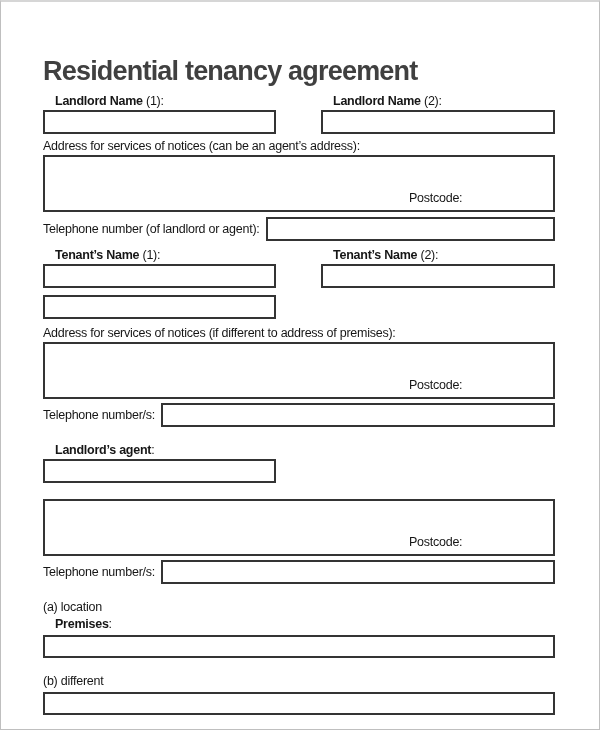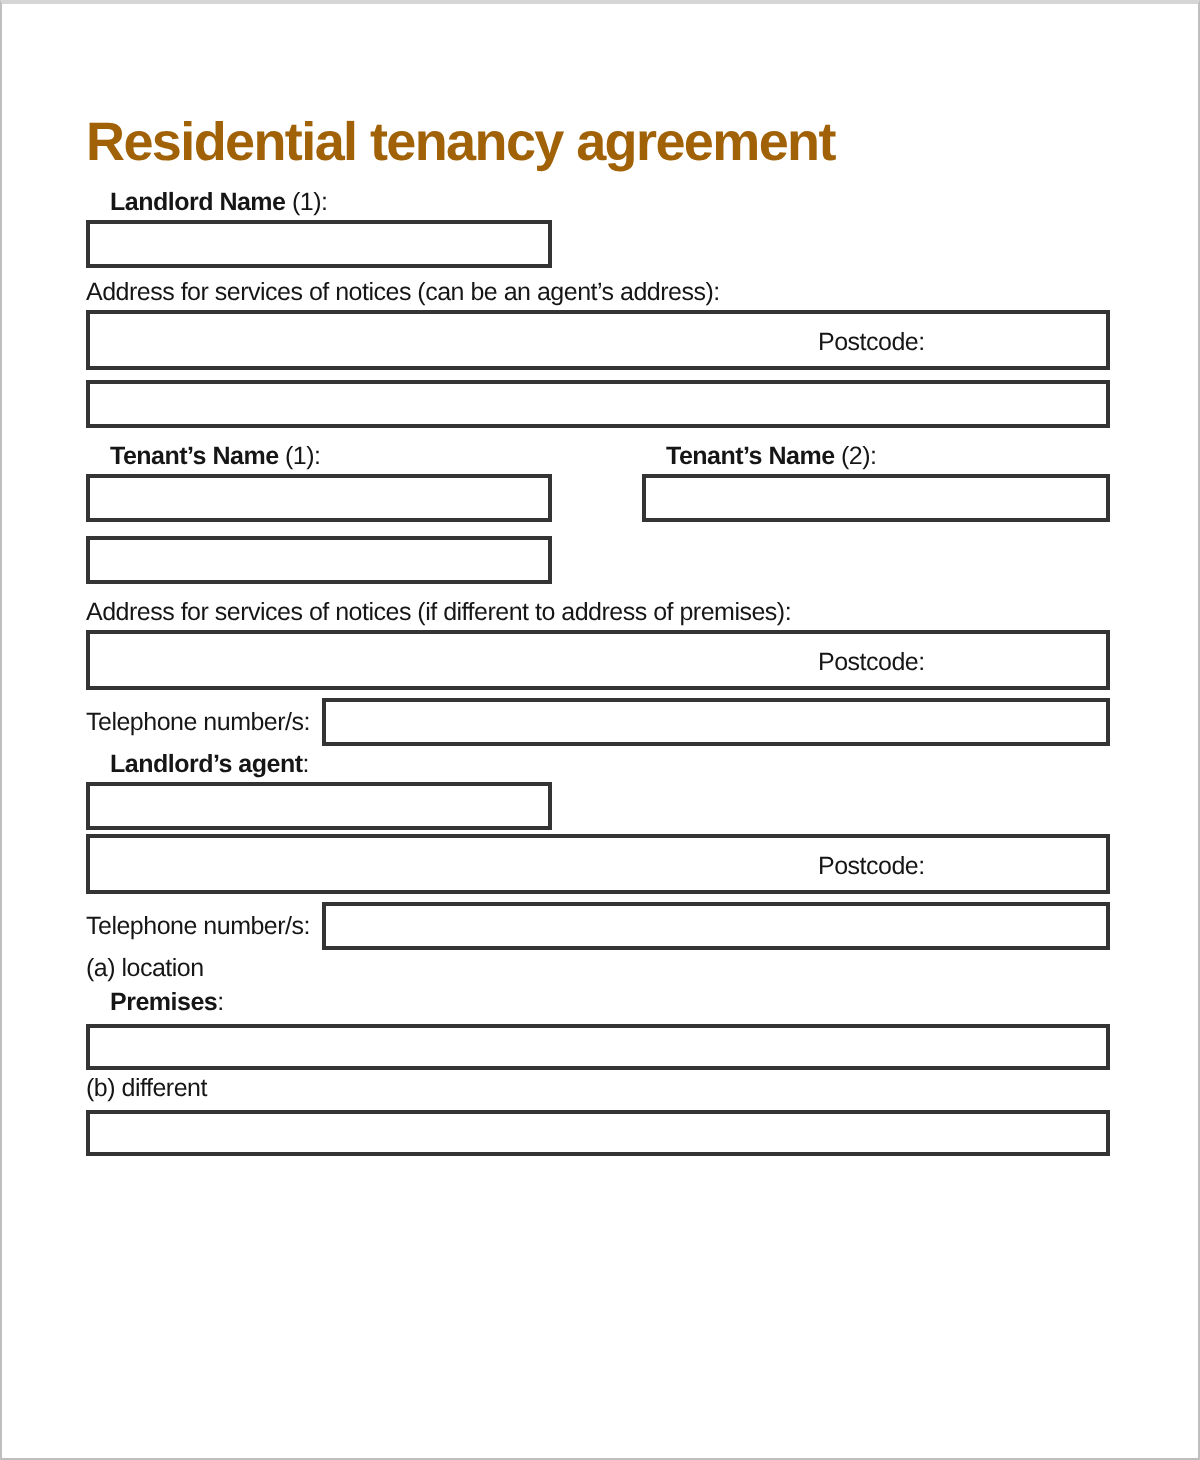--- a/index.html
+++ b/index.html
@@ -15,36 +15,36 @@
     font-family: "Liberation Sans", sans-serif;
     color: #161616;
     overflow: hidden;
   }
   h1.title {
     margin: 0 0 8px 0;
     font-size: 27px;
     line-height: 30px;
     font-weight: 700;
     letter-spacing: -0.8px;
-    color: #a16207;
+    color: #404040;
   }
   .lbl {
     font-size: 12.5px;
     line-height: 14px;
     letter-spacing: -0.25px;
     margin: 0 0 2px 0;
     white-space: nowrap;
   }
   .b { font-weight: 700; padding-left: 12px; }
   .box {
     border: 2px solid #343434;
     background: #ffffff;
     height: 24px;
   }
-  .box.big { height: 30px; position: relative; }
+  .box.big { height: 57px; position: relative; }
   .box.thin { height: 23px; }
   .postcode {
     position: absolute;
     left: 364px;
     bottom: 5px;
     font-size: 12.5px;
     letter-spacing: -0.25px;
   }
   .row2 { display: flex; }
   .row2 .col1 { width: 233px; margin-right: 45px; }
@@ -55,43 +55,48 @@
     letter-spacing: -0.25px;
     white-space: nowrap;
     padding-right: 6px;
     margin: 0;
   }
   .telrow .box { flex: 1; height: 24px; }
   .agent-box { width: 233px; }
   .mb3 { margin-bottom: 3px; }
   .mb4 { margin-bottom: 4px; }
   .mb5 { margin-bottom: 5px; }
-  .mb6 { margin-bottom: 2px; }
+  .mb6 { margin-bottom: 16px; }
   .mb7 { margin-bottom: 7px; }
 </style>
 </head>
 <body>
 
 <div class="page">
 
   <h1 class="title">Residential tenancy agreement</h1>
 
   <div class="row2 mb5">
     <div class="col1">
       <div class="lbl"><span class="b">Landlord Name</span><span> (1):</span></div>
       <div class="box"></div>
     </div>
+    <div class="col2">
+      <div class="lbl"><span class="b">Landlord Name</span><span> (2):</span></div>
+      <div class="box"></div>
+    </div>
   </div>
 
   <div class="lbl">Address for services of notices (can be an agent’s address):</div>
   <div class="box big mb5">
     <span class="postcode">Postcode:</span>
   </div>
 
   <div class="telrow mb7">
+    <div class="tel-lbl">Telephone number (of landlord or agent):</div>
     <div class="box"></div>
   </div>
 
   <div class="row2 mb7">
     <div class="col1">
       <div class="lbl"><span class="b">Tenant’s Name</span><span> (1):</span></div>
       <div class="box"></div>
     </div>
     <div class="col2">
       <div class="lbl"><span class="b">Tenant’s Name</span><span> (2):</span></div>

